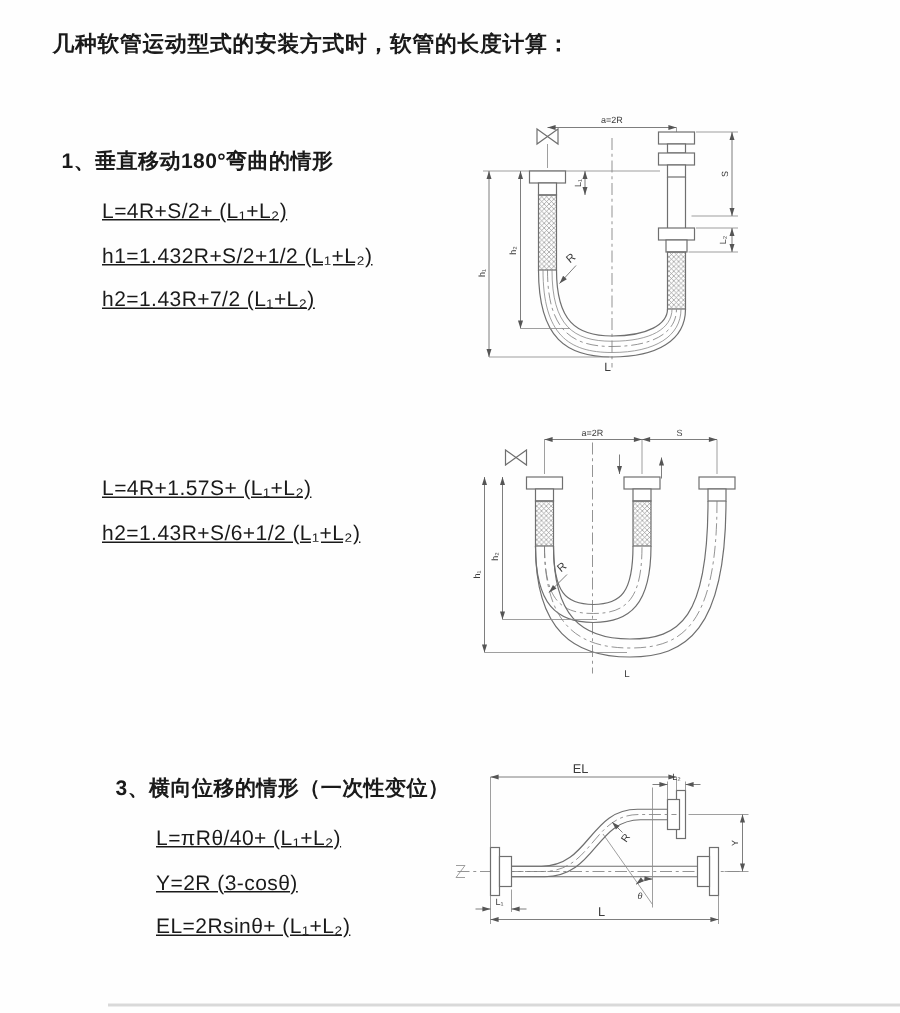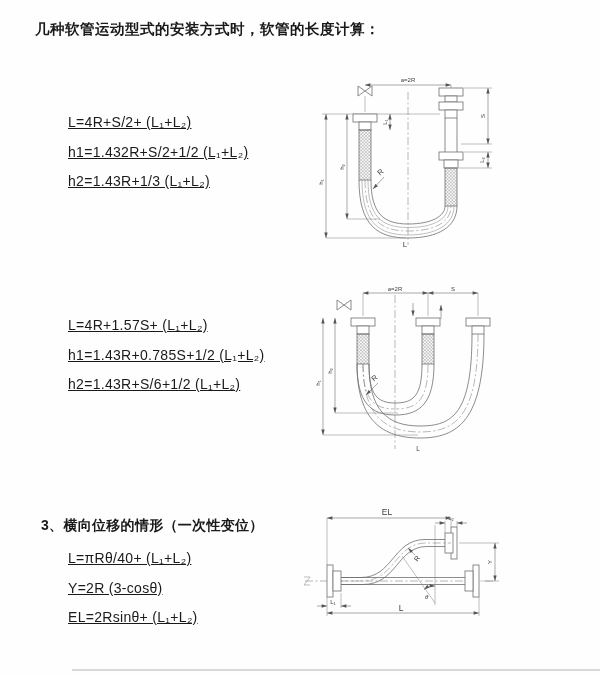--- a/index.html
+++ b/index.html
@@ -1,21 +1,21 @@
 <!DOCTYPE html>
 <html><head>
 <meta charset="utf-8">
 <style>
   html,body{margin:0;padding:0;}
   body{width:600px;height:675px;background:#fff;overflow:hidden;
        font-family:"Liberation Sans","DejaVu Sans",sans-serif;color:#1a1a1a;position:relative;}
   .page{position:absolute;inset:0;background:#fefefe;}
   .title{position:absolute;left:35px;top:20px;font-size:14.5px;font-weight:700;letter-spacing:.5px;}
   .section{position:absolute;left:41px;width:290px;}
-  .sec1{top:99px;} .sec2{top:302px;} .sec3{top:517px;}
+  .sec1{top:99px;} .sec2{top:302px;} .sec3{top:517px;margin-left:36px;}
   .sec-heading{font-size:14px;font-weight:700;letter-spacing:.3px;}
   .formulas{margin-top:9px;padding-left:27px;text-decoration:underline;}
   .formula{font-size:14px;line-height:29.5px;letter-spacing:.3px;white-space:nowrap;}
   .diag{position:absolute;}
   .d1{left:318px;top:72px;}
   .d2{left:313px;top:283px;}
   .d3{left:301px;top:506px;}
   svg{display:block;}
   svg text{font-family:"Liberation Sans","DejaVu Sans",sans-serif;fill:#3c3c3c;}
   .part{fill:#ffffff;stroke:#6f6f6f;stroke-width:.8;}
@@ -39,31 +39,31 @@
       </marker>
       <pattern id="braidp" width="3.2" height="3.2" patternUnits="userSpaceOnUse">
         <path d="M0,3.2 L3.2,0 M0,0 L3.2,3.2" stroke="#8f8f8f" stroke-width="0.45"></path>
       </pattern>
     </defs>
   </svg>
 
   <div class="title">几种软管运动型式的安装方式时，软管的长度计算：</div>
 
   <div class="section sec1">
+    <div class="sec-heading">1、垂直移动180°弯曲的情形</div>
     <div class="formulas">
       <div class="formula">L=4R+S/2+ (L₁+L₂)</div>
       <div class="formula">h1=1.432R+S/2+1/2 (L₁+L₂)</div>
-      <div class="formula">h2=1.43R+1/3 (L₁+L₂)</div>
+      <div class="formula">h2=1.43R+7/2 (L₁+L₂)</div>
     </div>
   </div>
 
   <div class="section sec2">
     <div class="formulas">
       <div class="formula">L=4R+1.57S+ (L₁+L₂)</div>
-      <div class="formula">h1=1.43R+0.785S+1/2 (L₁+L₂)</div>
       <div class="formula">h2=1.43R+S/6+1/2 (L₁+L₂)</div>
     </div>
   </div>
 
   <div class="section sec3">
     <div class="sec-heading">3、横向位移的情形（一次性变位）</div>
     <div class="formulas">
       <div class="formula">L=πRθ/40+ (L₁+L₂)</div>
       <div class="formula">Y=2R (3-cosθ)</div>
       <div class="formula">EL=2Rsinθ+ (L₁+L₂)</div>

